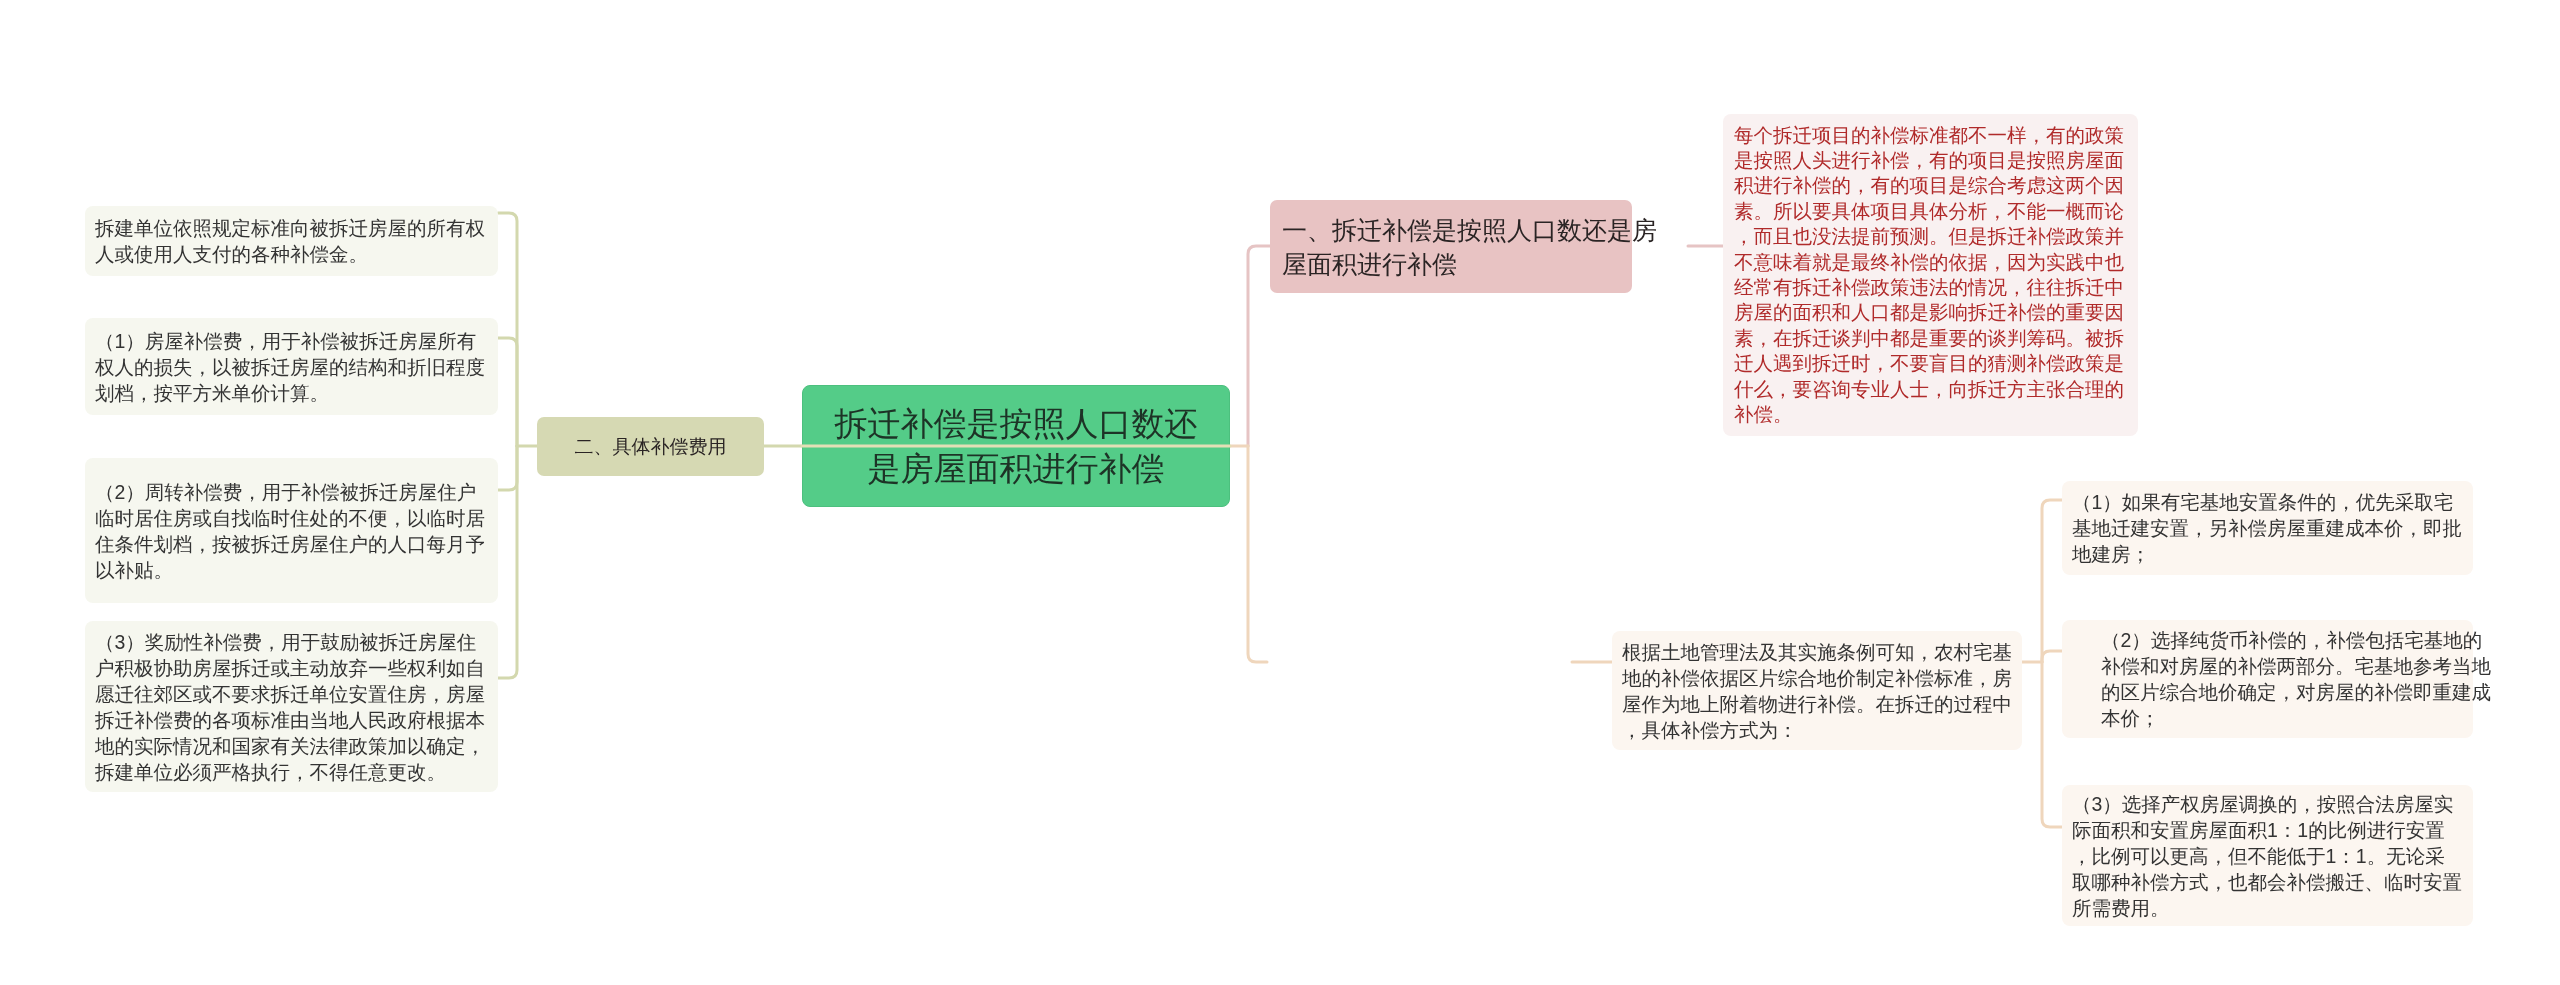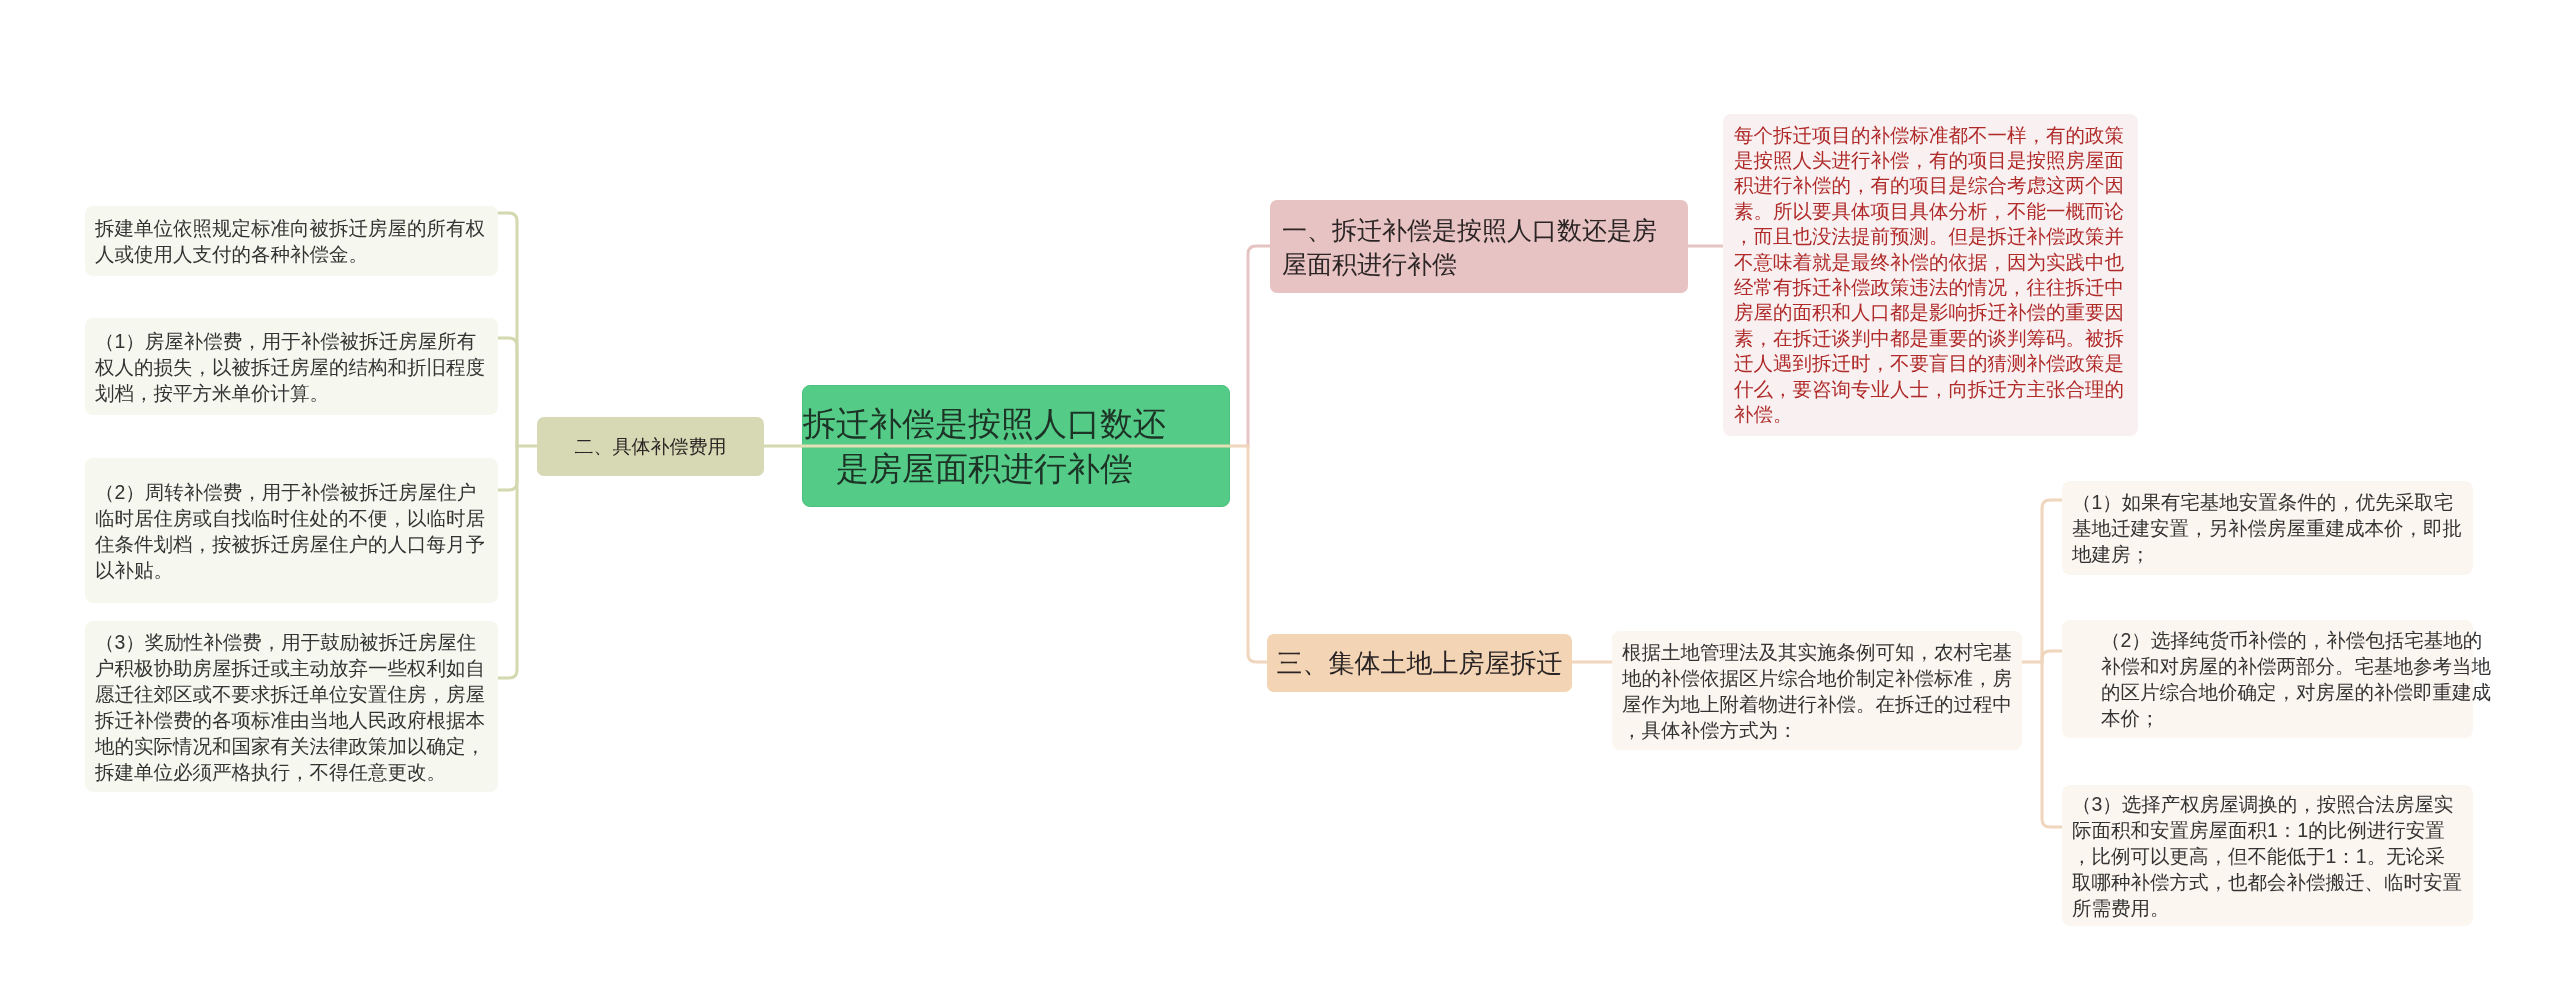--- a/index.html
+++ b/index.html
@@ -6,26 +6,26 @@
     body { width: 2560px; height: 985px; position: relative; overflow: hidden;
            font-family: "Liberation Sans", "DejaVu Sans", sans-serif; }
     .canvas { position: absolute; left: 0; top: 0; width: 2560px; height: 985px; }
     svg.connectors { position: absolute; left: 0; top: 0; width: 2560px; height: 985px; z-index: 0; }
     svg.overlay { position: absolute; left: 0; top: 0; width: 2560px; height: 985px; z-index: 3; pointer-events: none; }
     .node { position: absolute; box-sizing: border-box; display: flex; align-items: center; z-index: 1; }
     .txt { white-space: pre; display: block; }
 
     
     .root { left: 802px; top: 385px; width: 428px; height: 122px; background: #54cc88;
-            border: 1px solid #4cc07e; border-radius: 8px; justify-content: flex-start; }
+            border: 1px solid #4cc07e; border-radius: 8px; justify-content: center; }
     .root .txt { font-size: 33px; line-height: 45px; color: #1d3326; text-align: center; }
 
     
     .branch { border-radius: 7px; color: #2a2424; }
-    .b1 { left: 1270px; top: 200px; width: 418px; height: 93px; background: #e8c3c3; padding: 0 12px; }
+    .b1 { left: 1270px; top: 200px; width: 362px; height: 93px; background: #e8c3c3; padding: 0 12px; }
     .b1 .txt { font-size: 25px; line-height: 34px; }
     .b2 { left: 537px; top: 417px; width: 227px; height: 59px; background: #d6d9b3; justify-content: center; }
     .b2 .txt { font-size: 19px; line-height: 34px; }
     .b3 { left: 1267px; top: 634px; width: 305px; height: 58px; background: #f3d5b5; justify-content: center; }
     .b3 .txt { font-size: 26px; line-height: 34px; }
 
     
     .detail { border-radius: 8px; padding: 0 10px; color: #333333; margin-top: 28px; }
     .detail .txt { font-size: 19.5px; line-height: 26px; }
     .left-detail { left: 85px; width: 413px; background: #f6f7ef; }
@@ -119,23 +119,20 @@
   </div>
   <div class="node detail left-detail ld3">
     <span class="txt">（3）奖励性补偿费，用于鼓励被拆迁房屋住
 户积极协助房屋拆迁或主动放弃一些权利如自
 愿迁往郊区或不要求拆迁单位安置住房，房屋
 拆迁补偿费的各项标准由当地人民政府根据本
 地的实际情况和国家有关法律政策加以确定，
 拆建单位必须严格执行，不得任意更改。</span>
   </div>
 
-  <div class="node branch b3">
-    <span class="txt">三、集体土地上房屋拆迁</span>
-  </div>
   <div class="node detail b3-detail">
     <span class="txt">根据土地管理法及其实施条例可知，农村宅基
 地的补偿依据区片综合地价制定补偿标准，房
 屋作为地上附着物进行补偿。在拆迁的过程中
 ，具体补偿方式为：</span>
   </div>
   <div class="node detail sub s1">
     <span class="txt">（1）如果有宅基地安置条件的，优先采取宅
 基地迁建安置，另补偿房屋重建成本价，即批
 地建房；</span>

